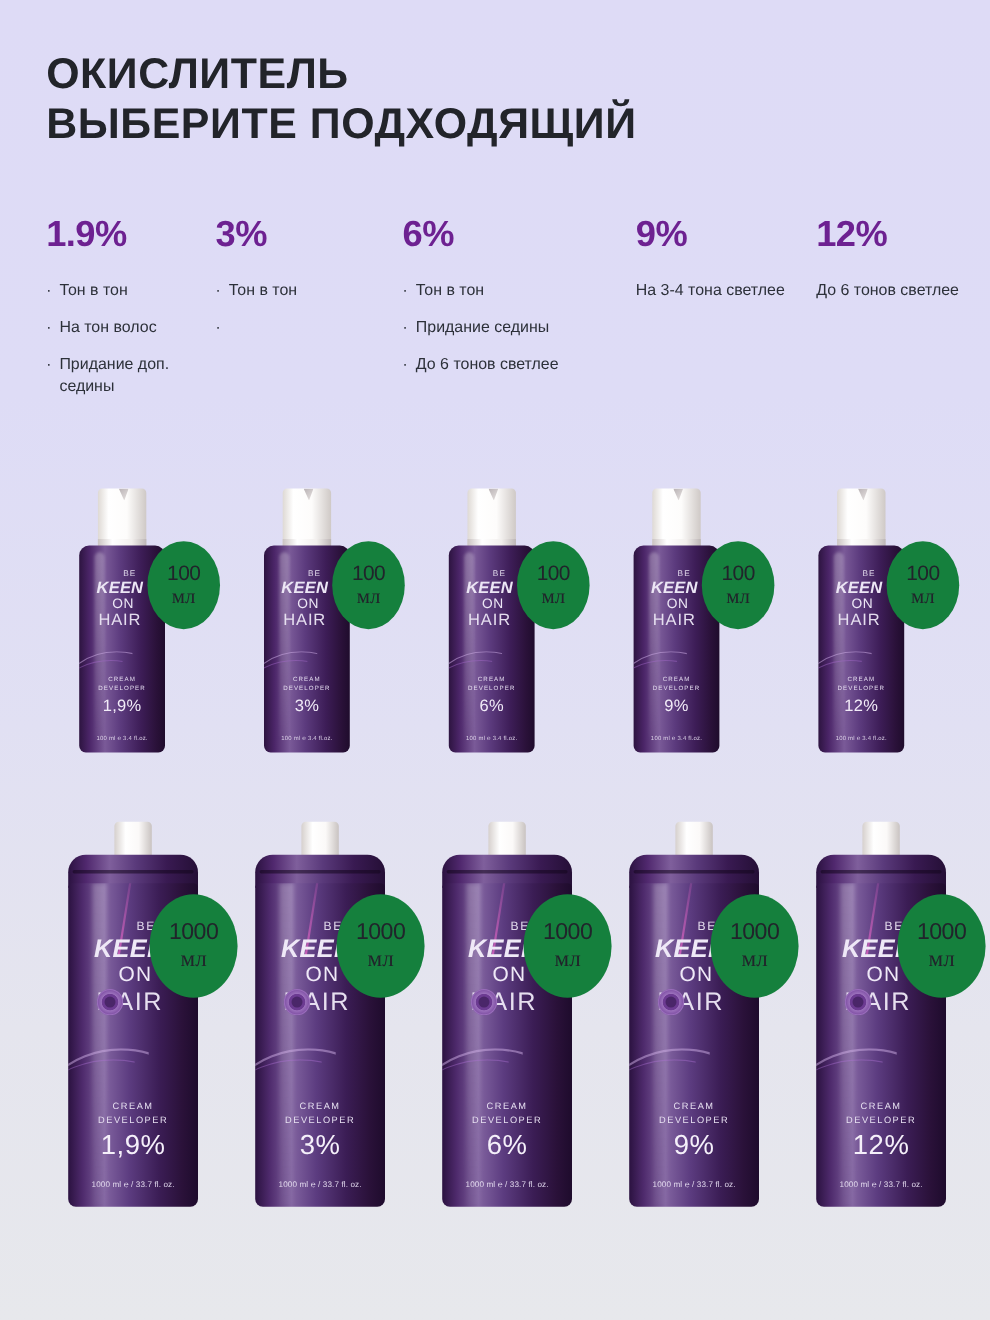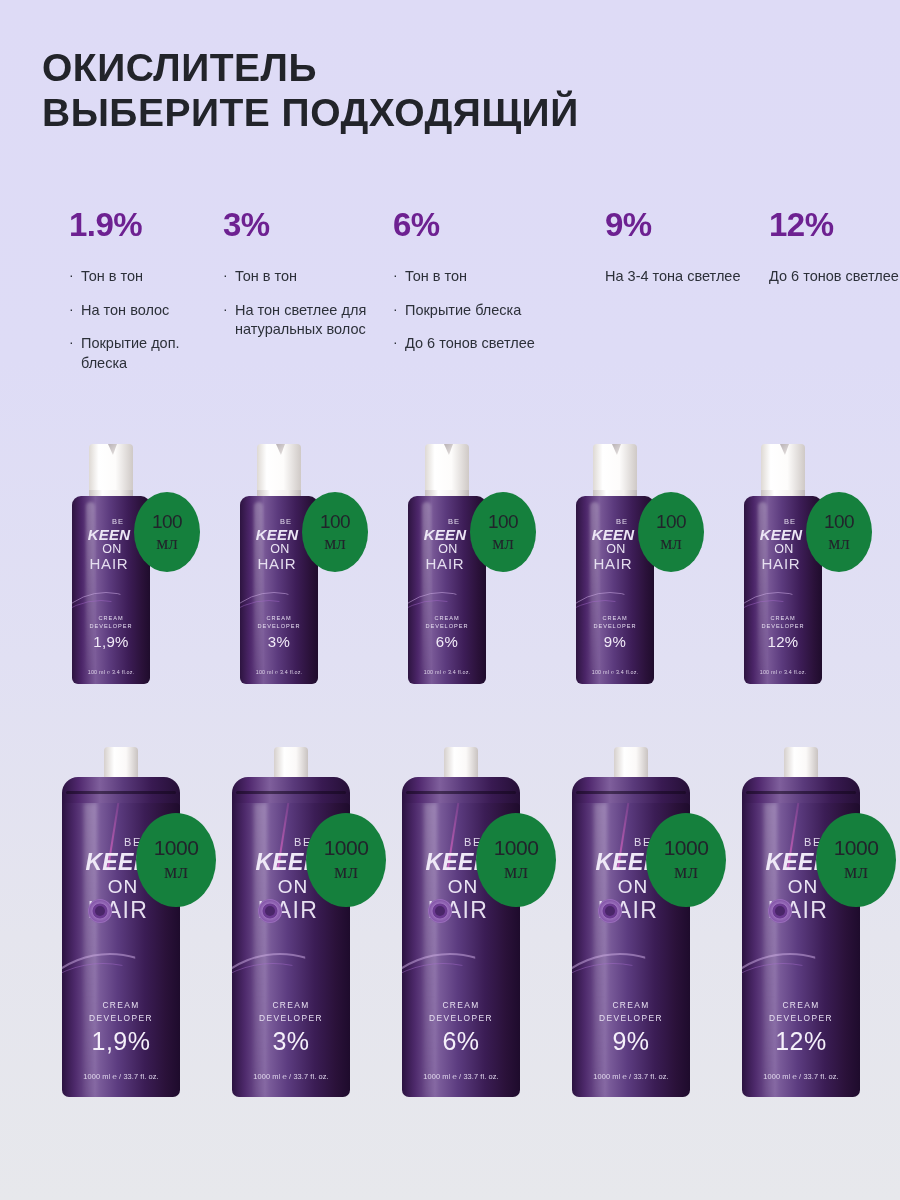--- a/index.html
+++ b/index.html
@@ -14,21 +14,21 @@
   
   .title{
     position:absolute;left:42px;top:45px;width:700px;
     font-size:39px;font-weight:bold;line-height:1.16;
     letter-spacing:0.5px;color:#22242a;text-transform:uppercase;
   }
   .title .ln{display:block;}
 
   
   .cols{position:absolute;left:0;top:196px;width:900px;height:180px;}
-  .col{position:absolute;top:12px;margin-left:27px;}
+  .col{position:absolute;top:0;}
   .col-pct{
     font-size:33px;font-weight:bold;color:#6d2191;letter-spacing:-0.5px;
     margin:0 0 26px 0;line-height:1;
   }
   .bullets{list-style:none;margin:0;padding:0;}
   .bullets li{
     position:relative;font-size:14.5px;line-height:1.35;color:#2c3039;
     margin-bottom:14px;padding-left:12px;
   }
   .bullets li.nb{padding-left:0;}
@@ -192,37 +192,37 @@
     <span class="ln">ВЫБЕРИТЕ ПОДХОДЯЩИЙ</span>
   </div>
 
   <div class="cols">
 
     <div class="col c0">
       <div class="col-pct">1.9%</div>
       <ul class="bullets">
         <li><span class="dot">·</span><span>Тон в тон</span></li>
         <li><span class="dot">·</span><span>На тон волос</span></li>
-        <li><span class="dot">·</span><span>Покрытие доп. блеска</span></li>
+        <li><span class="dot">·</span><span>Придание доп. седины</span></li>
       </ul>
     </div>
 
     <div class="col c1">
       <div class="col-pct">3%</div>
       <ul class="bullets">
         <li><span class="dot">·</span><span>Тон в тон</span></li>
-        <li><span class="dot">·</span><span>На тон светлее для натуральных волос</span></li>
+        <li><span class="dot">·</span></li>
       </ul>
     </div>
 
     <div class="col c2">
       <div class="col-pct">6%</div>
       <ul class="bullets">
         <li><span class="dot">·</span><span>Тон в тон</span></li>
-        <li><span class="dot">·</span><span>Покрытие блеска</span></li>
+        <li><span class="dot">·</span><span>Придание седины</span></li>
         <li><span class="dot">·</span><span>До 6 тонов светлее</span></li>
       </ul>
     </div>
 
     <div class="col c3">
       <div class="col-pct">9%</div>
       <ul class="bullets">
         <li class="nb"><span>На 3-4 тона светлее</span></li>
       </ul>
     </div>

